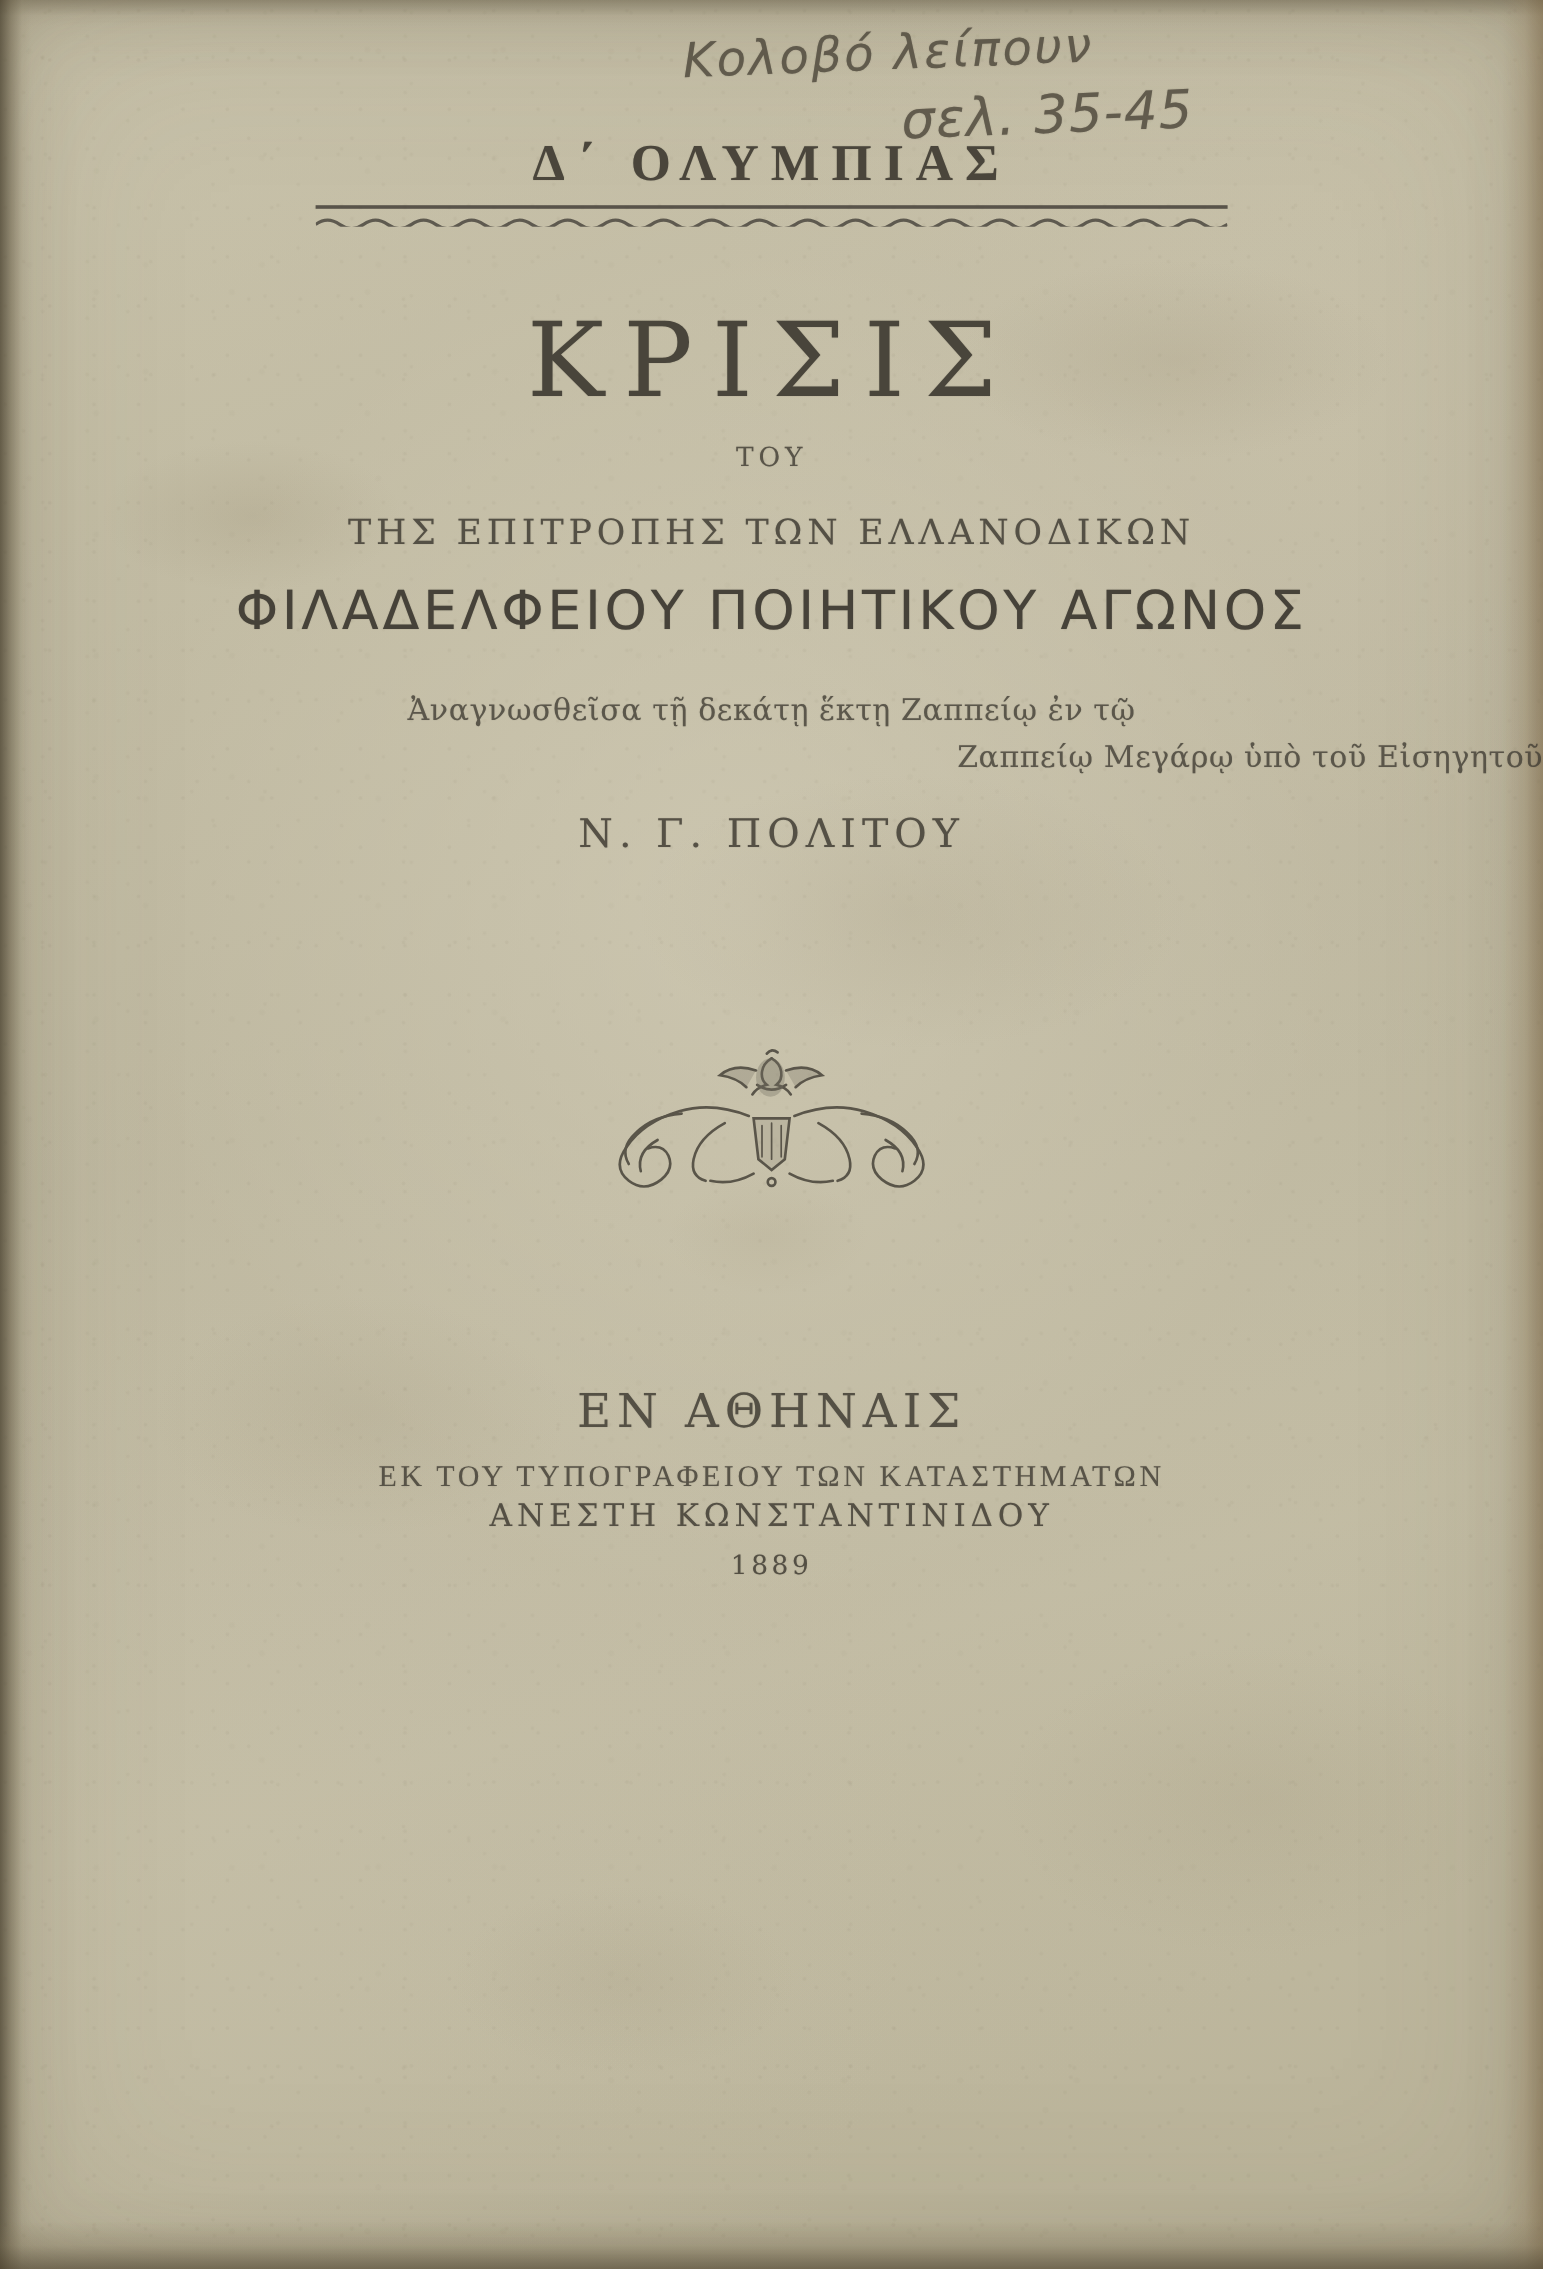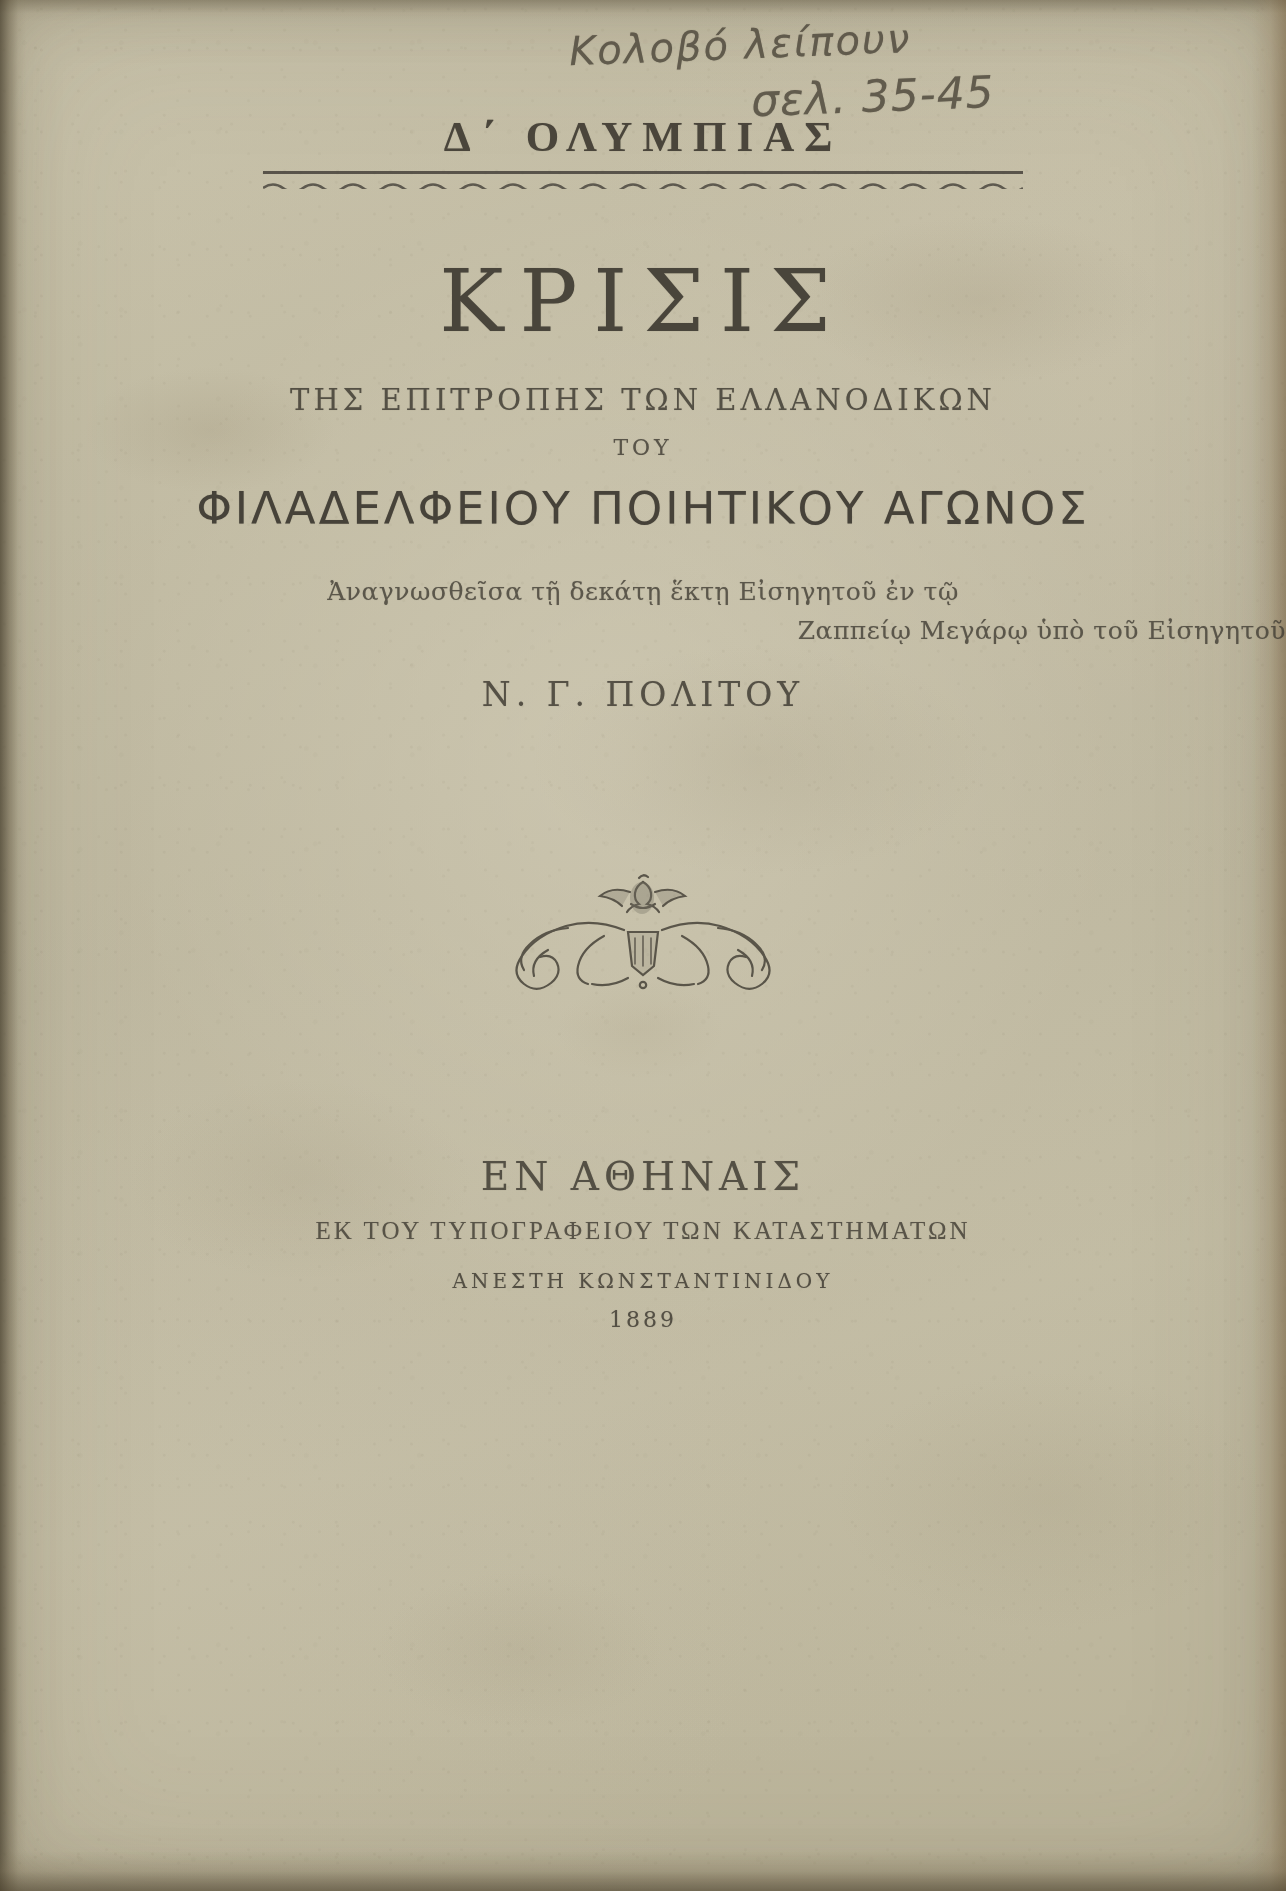--- a/index.html
+++ b/index.html
@@ -237,23 +237,23 @@
     opacity: .85;
   }
   #press1 {
     margin-top: 18px;
     font-family: Liberation Serif, serif;
     font-size: 25px;
     letter-spacing: 3px;
     opacity: .82;
   }
   #press2 {
-    margin-top: 24px;
-    font-family: "DejaVu Serif", serif;
-    font-size: 20px;
+    margin-top: 4px;
+    font-family: "DejaVu Serif", serif;
+    font-size: 26px;
     letter-spacing: 4px;
     opacity: .85;
   }
   #year {
     margin-top: 14px;
     font-family: "DejaVu Serif", serif;
     font-size: 22px;
     letter-spacing: 3px;
     opacity: .85;
   }
@@ -284,25 +284,25 @@
       <div class="bar"></div>
       <div class="wavy">
         <svg width="760" height="12" viewBox="0 0 760 12" preserveAspectRatio="none" aria-hidden="true">
           <path d="M0 9 Q 10 2 20 9 T 40 9 T 60 9 T 80 9 T 100 9 T 120 9 T 140 9 T 160 9 T 180 9 T 200 9 T 220 9 T 240 9 T 260 9 T 280 9 T 300 9 T 320 9 T 340 9 T 360 9 T 380 9 T 400 9 T 420 9 T 440 9 T 460 9 T 480 9 T 500 9 T 520 9 T 540 9 T 560 9 T 580 9 T 600 9 T 620 9 T 640 9 T 660 9 T 680 9 T 700 9 T 720 9 T 740 9 T 760 9" fill="none" stroke="#45413a" stroke-width="2.6"></path>
         </svg>
       </div>
     </div>
 
     <div id="main-title" class="ink">ΚΡΙΣΙΣ</div>
 
+    <div id="subtitle2" class="ink">ΤΟΥ</div>
     <div id="subtitle1" class="ink">ΤΗΣ ΕΠΙΤΡΟΠΗΣ ΤΩΝ ΕΛΛΑΝΟΔΙΚΩΝ</div>
-    <div id="subtitle2" class="ink">ΤΟΥ</div>
     <div id="contest" class="ink">ΦΙΛΑΔΕΛΦΕΙΟΥ ΠΟΙΗΤΙΚΟΥ ΑΓΩΝΟΣ</div>
 
-    <div id="note1" class="note ink">Ἀναγνωσθεῖσα τῇ δεκάτῃ ἕκτῃ Εἰσηγητοῦ ἐν τῷ</div>
+    <div id="note1" class="note ink">Ἀναγνωσθεῖσα τῇ δεκάτῃ ἕκτῃ Ζαππείῳ ἐν τῷ</div>
     <div id="note2" class="note ink">Ζαππείῳ Μεγάρῳ ὑπὸ τοῦ Εἰσηγητοῦ</div>
 
     <div id="author" class="ink">Ν. Γ. ΠΟΛΙΤΟΥ</div>
 
     <div id="ornament">
       <svg width="430" height="150" viewBox="0 0 430 150" aria-hidden="true">
         <g fill="none" stroke="#3f3b32" stroke-width="2.2" stroke-linecap="round">
 
           <path d="M200 78 h30 l-4 34 q-11 9 -11 9 q0 0 -11 -9 z" fill="#6e6a5e" fill-opacity=".18"></path>
           <path d="M207 84 v26 M215 82 v30 M223 84 v26" stroke-width="1.4"></path>

